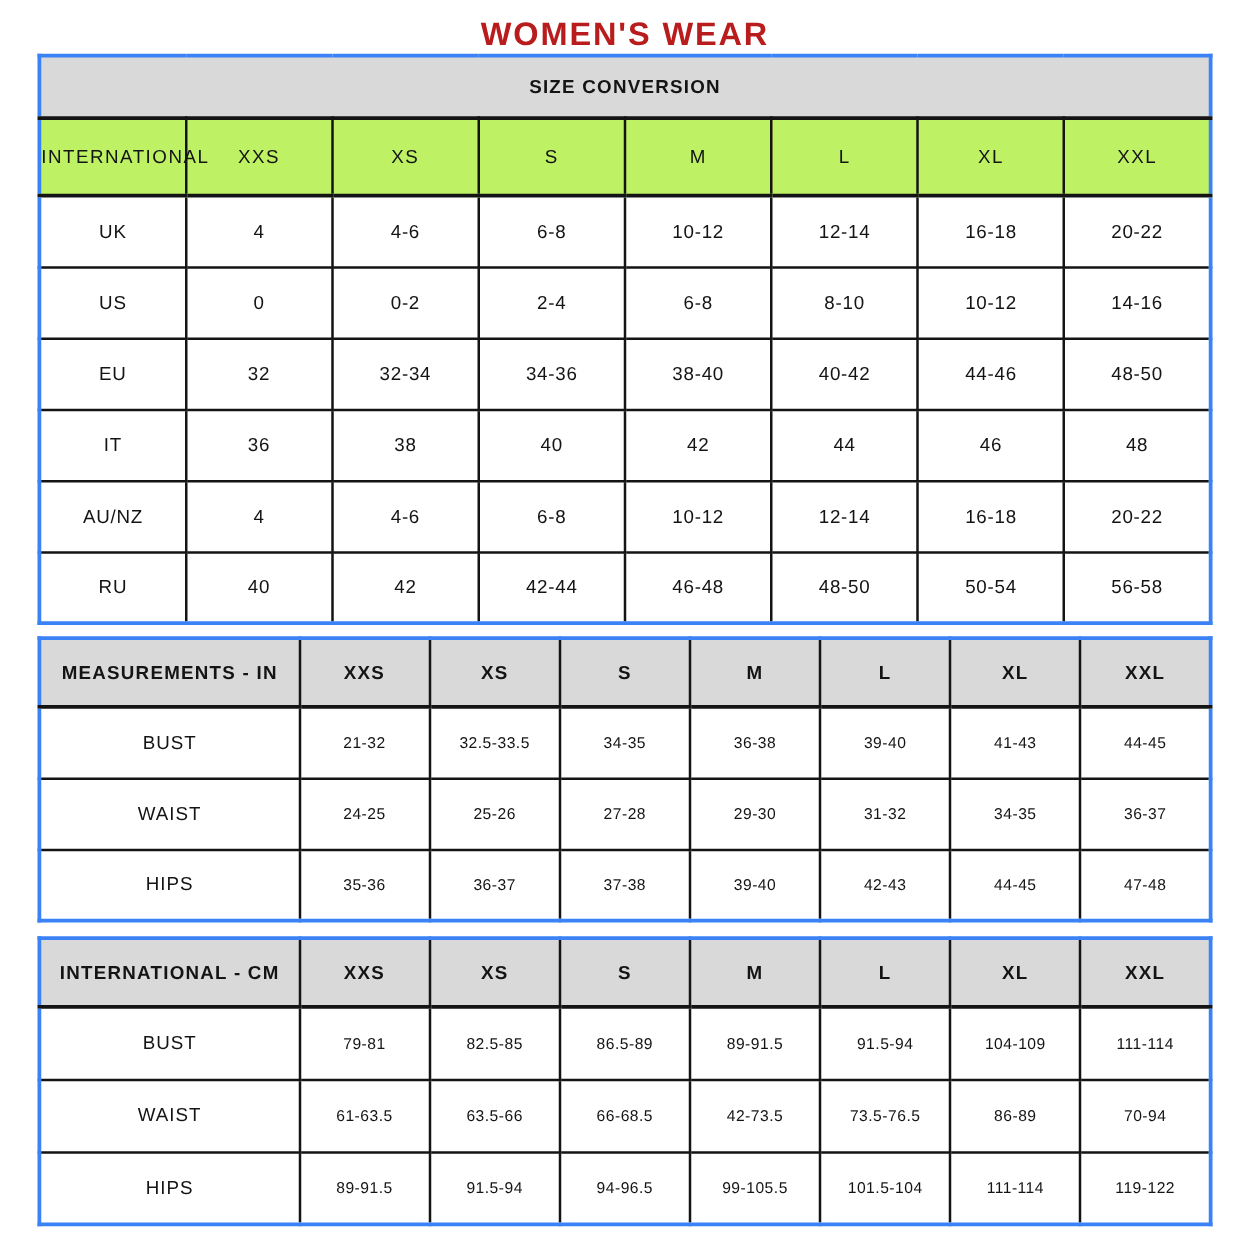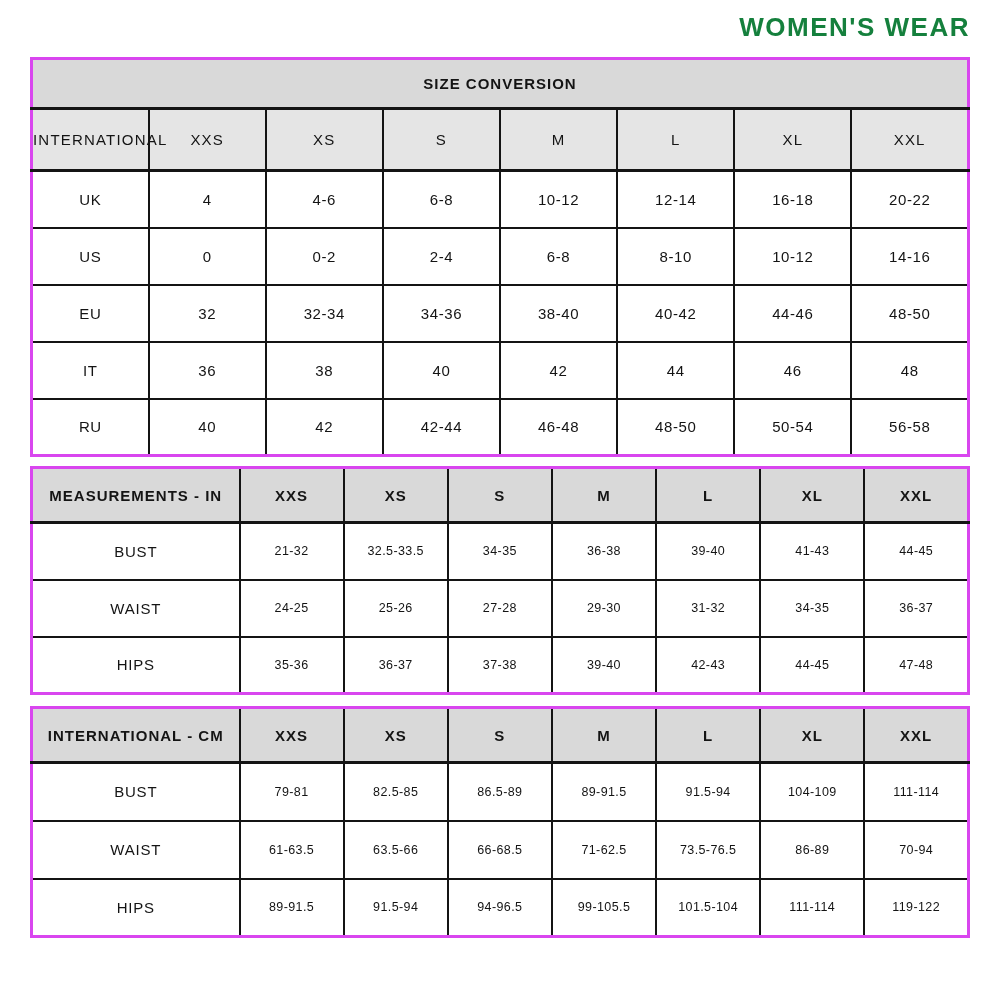--- a/index.html
+++ b/index.html
@@ -12,33 +12,32 @@
   }
 
   .page {
     width: 1000px;
     height: 1000px;
     padding: 12px 30px 15px 30px;
     background: #ffffff;
   }
 
   .page-title {
-    text-align: right;
+    text-align: center;
     font-size: 26px;
     font-weight: bold;
     letter-spacing: 1.5px;
-    color: #15803d;
-    margin-bottom: 14px;
+    color: #b91c1c;
   }
 
   table {
     width: 940px;
     border-collapse: collapse;
     table-layout: fixed;
-    border: 3px solid #d946ef;
+    border: 3px solid #3b82f6;
     background: #ffffff;
   }
 
   th, td {
     border: 2px solid #141414;
     text-align: center;
     vertical-align: middle;
     font-weight: normal;
     color: #141414;
   }
@@ -48,21 +47,21 @@
   table.t0 .title-row th {
     height: 50px;
     background: #d9d9d9;
     font-size: 15px;
     font-weight: bold;
     letter-spacing: 1px;
     border-bottom-width: 3px;
   }
   table.t0 thead tr.cols-row th {
     height: 62px;
-    background: #e5e5e5;
+    background: #bef264;
     font-size: 15px;
     letter-spacing: 1.2px;
     border-bottom-width: 3px;
   }
   table.t0 .label-col { width: 167px; }
   table.t0 tbody tr { height: 57px; }
   table.t0 tbody th,
   table.t0 tbody td {
     font-size: 15px;
     letter-spacing: 0.6px;
@@ -150,20 +149,30 @@
           <th class="label-col">IT</th>
           <td>36</td>
           <td>38</td>
           <td>40</td>
           <td>42</td>
           <td>44</td>
           <td>46</td>
           <td>48</td>
         </tr>
         <tr>
+          <th class="label-col">AU/NZ</th>
+          <td>4</td>
+          <td>4-6</td>
+          <td>6-8</td>
+          <td>10-12</td>
+          <td>12-14</td>
+          <td>16-18</td>
+          <td>20-22</td>
+        </tr>
+        <tr>
           <th class="label-col">RU</th>
           <td>40</td>
           <td>42</td>
           <td>42-44</td>
           <td>46-48</td>
           <td>48-50</td>
           <td>50-54</td>
           <td>56-58</td>
         </tr>
       </tbody>
@@ -238,21 +247,21 @@
           <td>89-91.5</td>
           <td>91.5-94</td>
           <td>104-109</td>
           <td>111-114</td>
         </tr>
         <tr>
           <th class="label-col">WAIST</th>
           <td>61-63.5</td>
           <td>63.5-66</td>
           <td>66-68.5</td>
-          <td>71-62.5</td>
+          <td>42-73.5</td>
           <td>73.5-76.5</td>
           <td>86-89</td>
           <td>70-94</td>
         </tr>
         <tr>
           <th class="label-col">HIPS</th>
           <td>89-91.5</td>
           <td>91.5-94</td>
           <td>94-96.5</td>
           <td>99-105.5</td>

